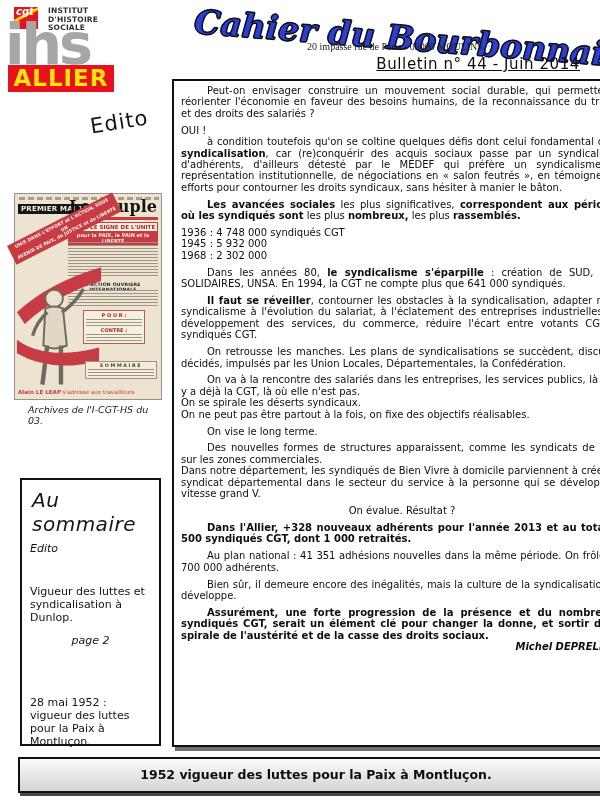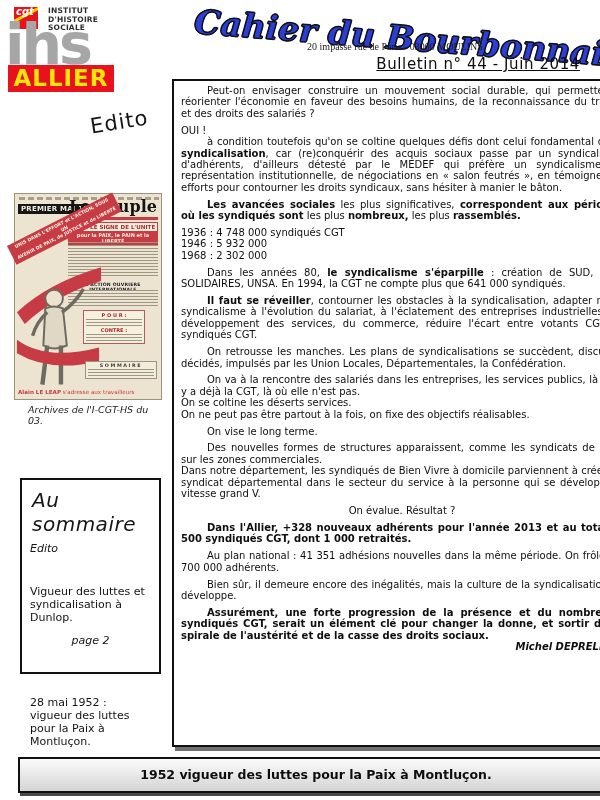--- a/index.html
+++ b/index.html
@@ -57,21 +57,21 @@
   .j-pc-box .pc-lines { height:7px; margin:1px 0; background:repeating-linear-gradient(#9e9683 0 1px, transparent 1px 3px); }
   .j-som { position:absolute; right:4px; bottom:20px; width:72px; border:1px solid #9a9384; background:#f2ecdb; padding:1px 2px; }
   .j-som .t { font-size:4.8px; font-weight:bold; letter-spacing:1.6px; color:#44403a; text-align:center; }
   .j-som .s-lines { height:8px; margin-top:1px; background:repeating-linear-gradient(#9e9683 0 1px, transparent 1px 3px); }
   .j-byline { position:absolute; left:3px; bottom:4px; font-size:5.6px; color:#c63b44; white-space:nowrap; }
   .j-byline b { font-weight:bold; }
   .worker { position:absolute; left:0px; top:60px; width:88px; height:140px; }
 
   .caption { position:absolute; left:28px; top:404px; width:135px; font-size:9.5px; font-style:italic; color:#222; }
 
-  .sommaire-box { position:absolute; left:20px; top:478px; width:141px; height:196px;
+  .sommaire-box { position:absolute; left:20px; top:478px; width:141px; height:268px;
                   border:2px solid #111; background:#fff; padding:6px 8px; }
   .sommaire-title { font-size:20px; font-style:italic; color:#161616; margin:2px 0 6px 2px; letter-spacing:.5px; }
   .som-item { font-size:11px; line-height:13px; color:#141414; }
   .som-item:nth-child(2) { margin-top:30px; }
   .som-item:nth-child(3) { margin-top:49px; }
   .som-item:nth-child(4) { margin-top:49px; }
   .som-item .som-label.it { font-style:italic; }
   .som-item .som-page { font-style:italic; text-align:center; margin-top:10px; }
 
   
@@ -177,27 +177,27 @@
       </div>
   </div>
 
   <div class="main-box">
     <div class="article">
         <p class="indent "><span class="">Peut-on envisager construire un mouvement social durable, qui permette de réorienter l'économie en faveur des besoins humains, de la reconnaissance du travail et des droits des salariés ?</span></p>
         <p class="gap "><span class="">OUI !</span></p>
         <p class="indent "><span class="">à condition toutefois  qu'on  se coltine quelques défis dont celui fondamental de la </span><span class="b ">syndicalisation</span><span class="">, car (re)conquérir des acquis sociaux passe par un syndicalisme d'adhérents, d'ailleurs détesté par le MEDEF qui préfère un syndicalisme de représentation institutionnelle, de négociations en « salon feutrés », en témoigne ses efforts pour contourner les droits syndicaux, sans hésiter à manier le bâton.</span></p>
         <p class="indent gap "><span class="b ">Les avancées sociales</span><span class=""> les plus significatives, </span><span class="b ">correspondent aux périodes où les syndiqués sont</span><span class=""> les plus </span><span class="b ">nombreux,</span><span class=""> les plus </span><span class="b ">rassemblés.</span></p>
         <p class="gap "><span class="">1936 : 4 748 000 syndiqués CGT</span></p>
-        <p class=""><span class="">1946 : 5 932 000</span></p>
+        <p class=""><span class="">1945 : 5 932 000</span></p>
         <p class=""><span class="">1968 : 2 302 000</span></p>
         <p class="indent gap "><span class="">Dans les années 80, </span><span class="b ">le syndicalisme s'éparpille</span><span class=""> : création de SUD, FSU, SOLIDAIRES, UNSA. En 1994, la CGT ne compte plus que 641 000 syndiqués.</span></p>
         <p class="indent gap "><span class="b ">Il faut se réveiller</span><span class="">, contourner les obstacles à la syndicalisation, adapter notre syndicalisme à l'évolution du salariat, à l'éclatement des entreprises industrielles, au développement des services, du commerce, réduire l'écart entre votants CGT et  syndiqués CGT.</span></p>
         <p class="indent gap "><span class="">On retrousse les manches.  Les plans de syndicalisations se succèdent, discutés, décidés, impulsés par les Union Locales, Départementales, la Confédération.</span></p>
         <p class="indent gap "><span class="">On va à la rencontre des salariés dans les entreprises, les services publics, là où il y a déjà la CGT, là où elle n'est pas.</span></p>
-        <p class=""><span class="">On se coltine les déserts services.</span></p>
+        <p class=""><span class="">On se spirale les déserts syndicaux.</span></p>
         <p class=""><span class="">On ne peut pas être partout à la fois, on fixe des objectifs réalisables.</span></p>
         <p class="indent gap "><span class="">On vise le long terme.</span></p>
         <p class="indent gap "><span class="">Des nouvelles formes de structures apparaissent, comme les syndicats de sites sur les zones commerciales.</span></p>
         <p class=""><span class="">Dans notre département, les syndiqués de Bien Vivre à domicile parviennent à créer un syndicat départemental dans le secteur du service à la personne qui se développe à vitesse grand V.</span></p>
         <p class="gap center"><span class="">On évalue. Résultat ?</span></p>
         <p class="indent gap "><span class="b ">Dans l'Allier, +328 nouveaux adhérents  pour l'année 2013 et au total, 4 500 syndiqués CGT, dont 1 000 retraités.</span></p>
         <p class="indent gap "><span class="">Au plan national : 41 351 adhésions nouvelles dans la même période. On frôle les 700 000 adhérents.</span></p>
         <p class="indent gap "><span class="">Bien sûr, il demeure encore des inégalités, mais la culture de la syndicalisation se développe.</span></p>
         <p class="indent gap "><span class="b ">Assurément, une forte progression de la présence et du nombre de syndiqués CGT, serait un élément clé pour changer la donne, et sortir de la spirale de l'austérité et de la casse des droits sociaux.</span></p>
         <p class="right"><span class="b i">Michel DEPRELES</span></p>

